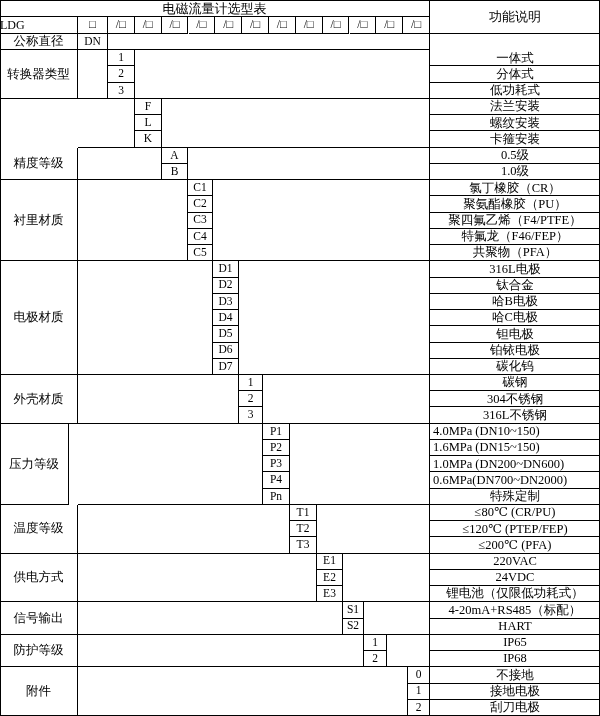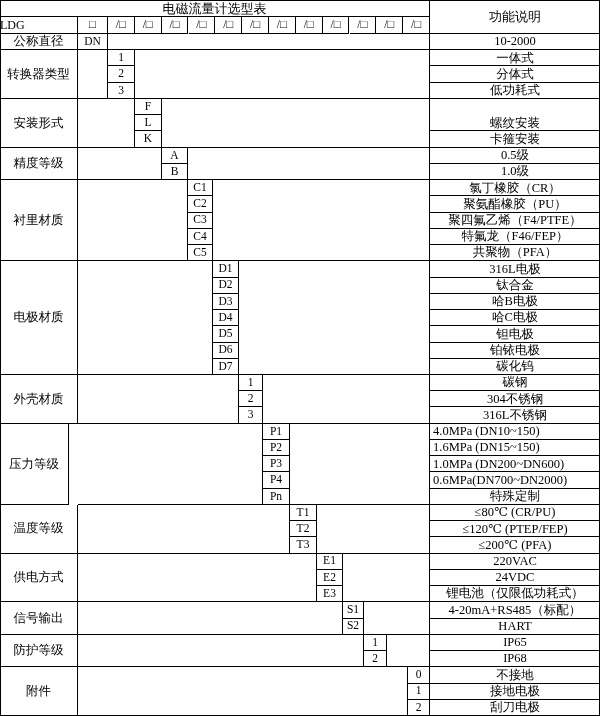--- a/index.html
+++ b/index.html
@@ -42,34 +42,33 @@
     <div class="cell br bb slot" style="left: 242.167px; top: 17px; width: 26.8333px; height: 17px;">/□</div>
     <div class="cell br bb slot" style="left: 269px; top: 17px; width: 26.8333px; height: 17px;">/□</div>
     <div class="cell br bb slot" style="left: 295.833px; top: 17px; width: 26.8333px; height: 17px;">/□</div>
     <div class="cell br bb slot" style="left: 322.667px; top: 17px; width: 26.8333px; height: 17px;">/□</div>
     <div class="cell br bb slot" style="left: 349.5px; top: 17px; width: 26.8333px; height: 17px;">/□</div>
     <div class="cell br bb slot" style="left: 376.333px; top: 17px; width: 26.8333px; height: 17px;">/□</div>
     <div class="cell br bb slot" style="left: 403.167px; top: 17px; width: 26.8333px; height: 17px;">/□</div>
     <div class="cell br bb lbl" style="left: 0px; top: 34px; width: 78px; height: 16.2381px;">公称直径</div>
     <div class="cell br bb" style="left: 108px; top: 34px; width: 322px; height: 16.2381px;"></div>
     <div class="cell br bb code" style="left: 78px; top: 34px; width: 30px; height: 16.2381px;">DN</div>
-    <div class="cell bb fn" style="left: 430px; top: 34px; width: 170px; height: 16.2381px;">10-2000</div>
     <div class="cell br bb lbl" style="left: 0px; top: 50.2381px; width: 78px; height: 48.7143px;">转换器类型</div>
     <div class="cell br bb" style="left: 78px; top: 50.2381px; width: 30px; height: 48.7143px;"></div>
     <div class="cell br bb" style="left: 135px; top: 50.2381px; width: 295px; height: 48.7143px;"></div>
     <div class="cell br bb code" style="left: 108px; top: 50.2381px; width: 27px; height: 16.2381px;">1</div>
     <div class="cell bb fn" style="left: 430px; top: 50.2381px; width: 170px; height: 16.2381px;">一体式</div>
     <div class="cell br bb code" style="left: 108px; top: 66.4762px; width: 27px; height: 16.2381px;">2</div>
     <div class="cell bb fn" style="left: 430px; top: 66.4762px; width: 170px; height: 16.2381px;">分体式</div>
     <div class="cell br bb code" style="left: 108px; top: 82.7143px; width: 27px; height: 16.2381px;">3</div>
     <div class="cell bb fn" style="left: 430px; top: 82.7143px; width: 170px; height: 16.2381px;">低功耗式</div>
-    <div class="cell br bb lbl" style="left: 0px; top: 98.9524px; width: 78px; height: 48.7143px;">安装形式</div>
     <div class="cell br bb" style="left: 78px; top: 98.9524px; width: 57px; height: 48.7143px;"></div>
     <div class="cell br bb" style="left: 162px; top: 98.9524px; width: 268px; height: 48.7143px;"></div>
     <div class="cell br bb code" style="left: 135px; top: 98.9524px; width: 27px; height: 16.2381px;">F</div>
+    <div class="cell bb fn" style="left: 430px; top: 98.9524px; width: 170px; height: 16.2381px;">法兰安装</div>
     <div class="cell br bb code" style="left: 135px; top: 115.19px; width: 27px; height: 16.2381px;">L</div>
     <div class="cell bb fn" style="left: 430px; top: 115.19px; width: 170px; height: 16.2381px;">螺纹安装</div>
     <div class="cell br bb code" style="left: 135px; top: 131.429px; width: 27px; height: 16.2381px;">K</div>
     <div class="cell bb fn" style="left: 430px; top: 131.429px; width: 170px; height: 16.2381px;">卡箍安装</div>
     <div class="cell br bb lbl" style="left: 0px; top: 147.667px; width: 78px; height: 32.4762px;">精度等级</div>
     <div class="cell br bb" style="left: 78px; top: 147.667px; width: 84px; height: 32.4762px;"></div>
     <div class="cell br bb" style="left: 188px; top: 147.667px; width: 242px; height: 32.4762px;"></div>
     <div class="cell br bb code" style="left: 162px; top: 147.667px; width: 26px; height: 16.2381px;">A</div>
     <div class="cell bb fn" style="left: 430px; top: 147.667px; width: 170px; height: 16.2381px;">0.5级</div>
     <div class="cell br bb code" style="left: 162px; top: 163.905px; width: 26px; height: 16.2381px;">B</div>

